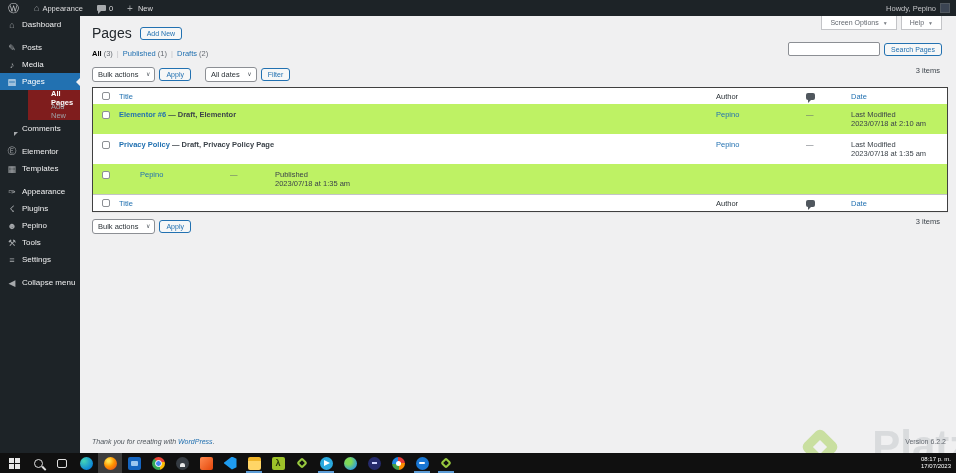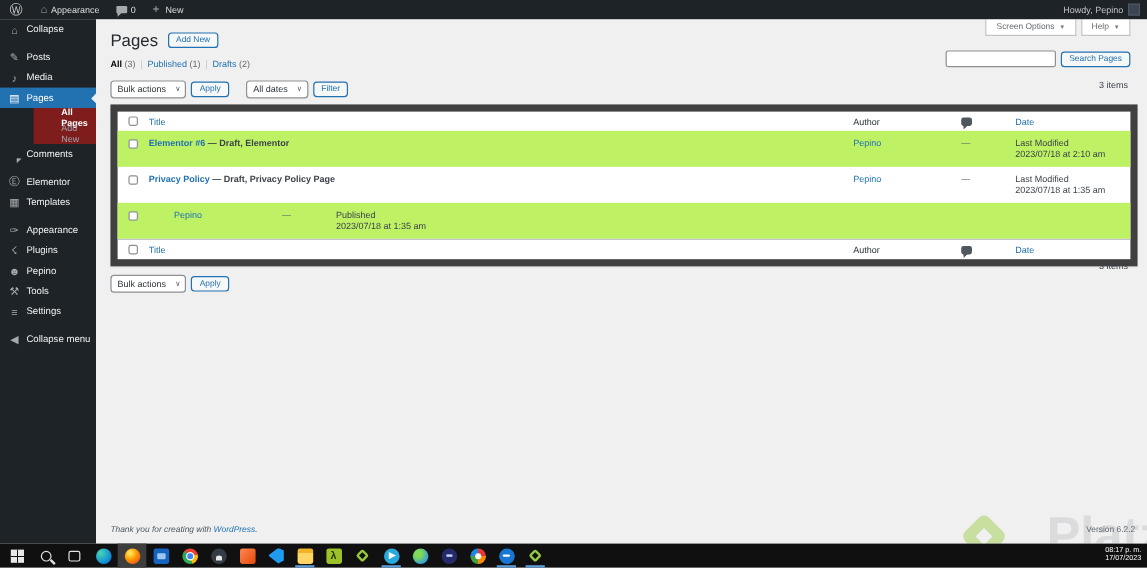--- a/index.html
+++ b/index.html
@@ -78,21 +78,21 @@
     font-size: 7.5px; color: #2c3338; padding: 2px 16px 2px 5px;
     position: relative; cursor: pointer; }
   .fselect::after { content: "∨"; position: absolute; right: 4px; top: 2px;
     font-size: 6px; color: #50575e; }
   .gap-left { margin-left: 10px; }
   .items-top { position: absolute; top: 50px; right: 16px; font-size: 7.5px;
     color: #3c434a; }
   .items-bottom { position: absolute; top: 201px; right: 16px; font-size: 7.5px;
     color: #3c434a; }
 
-  .table { margin: 5px 8px 0 12px; background: #fff; border: 6px solid #404040;
+  .table { margin: 5px 8px 0 12px; background: #fff; border: 1px solid #404040;
     box-shadow: 0 1px 1px rgba(0,0,0,.04); }
   .thead, .tfoot { display: flex; align-items: center; height: 16px;
     font-size: 7.5px; }
   .tfoot { height: 17px; border-top: 1px solid #c3c4c7; }
   .trow { display: flex; height: 30px; font-size: 7.5px; }
   .trow.alt { background: #bef264; }
   .c-cb { width: 26px; display: flex; justify-content: center; flex: none; }
   .c-title { flex: 1; }
   .c-author { width: 90px; flex: none; margin-left: 21px; }
   .c-comments { width: 45px; flex: none; }
@@ -214,21 +214,21 @@
   </span>
   <span class="ab-right">
     <span>Howdy, Pepino</span>
     <span class="ab-avatar"></span>
   </span>
 </div>
 
 <div id="sidebar">
   <div class="sb-item">
     <span class="sb-icon">⌂</span>
-    <span>Collapse</span>
+    <span>Dashboard</span>
   </div>
   <div class="sb-item mt-sep">
     <span class="sb-icon">✎</span>
     <span>Posts</span>
   </div>
   <div class="sb-item">
     <span class="sb-icon">♪</span>
     <span>Media</span>
   </div>
   <div class="sb-item active">

